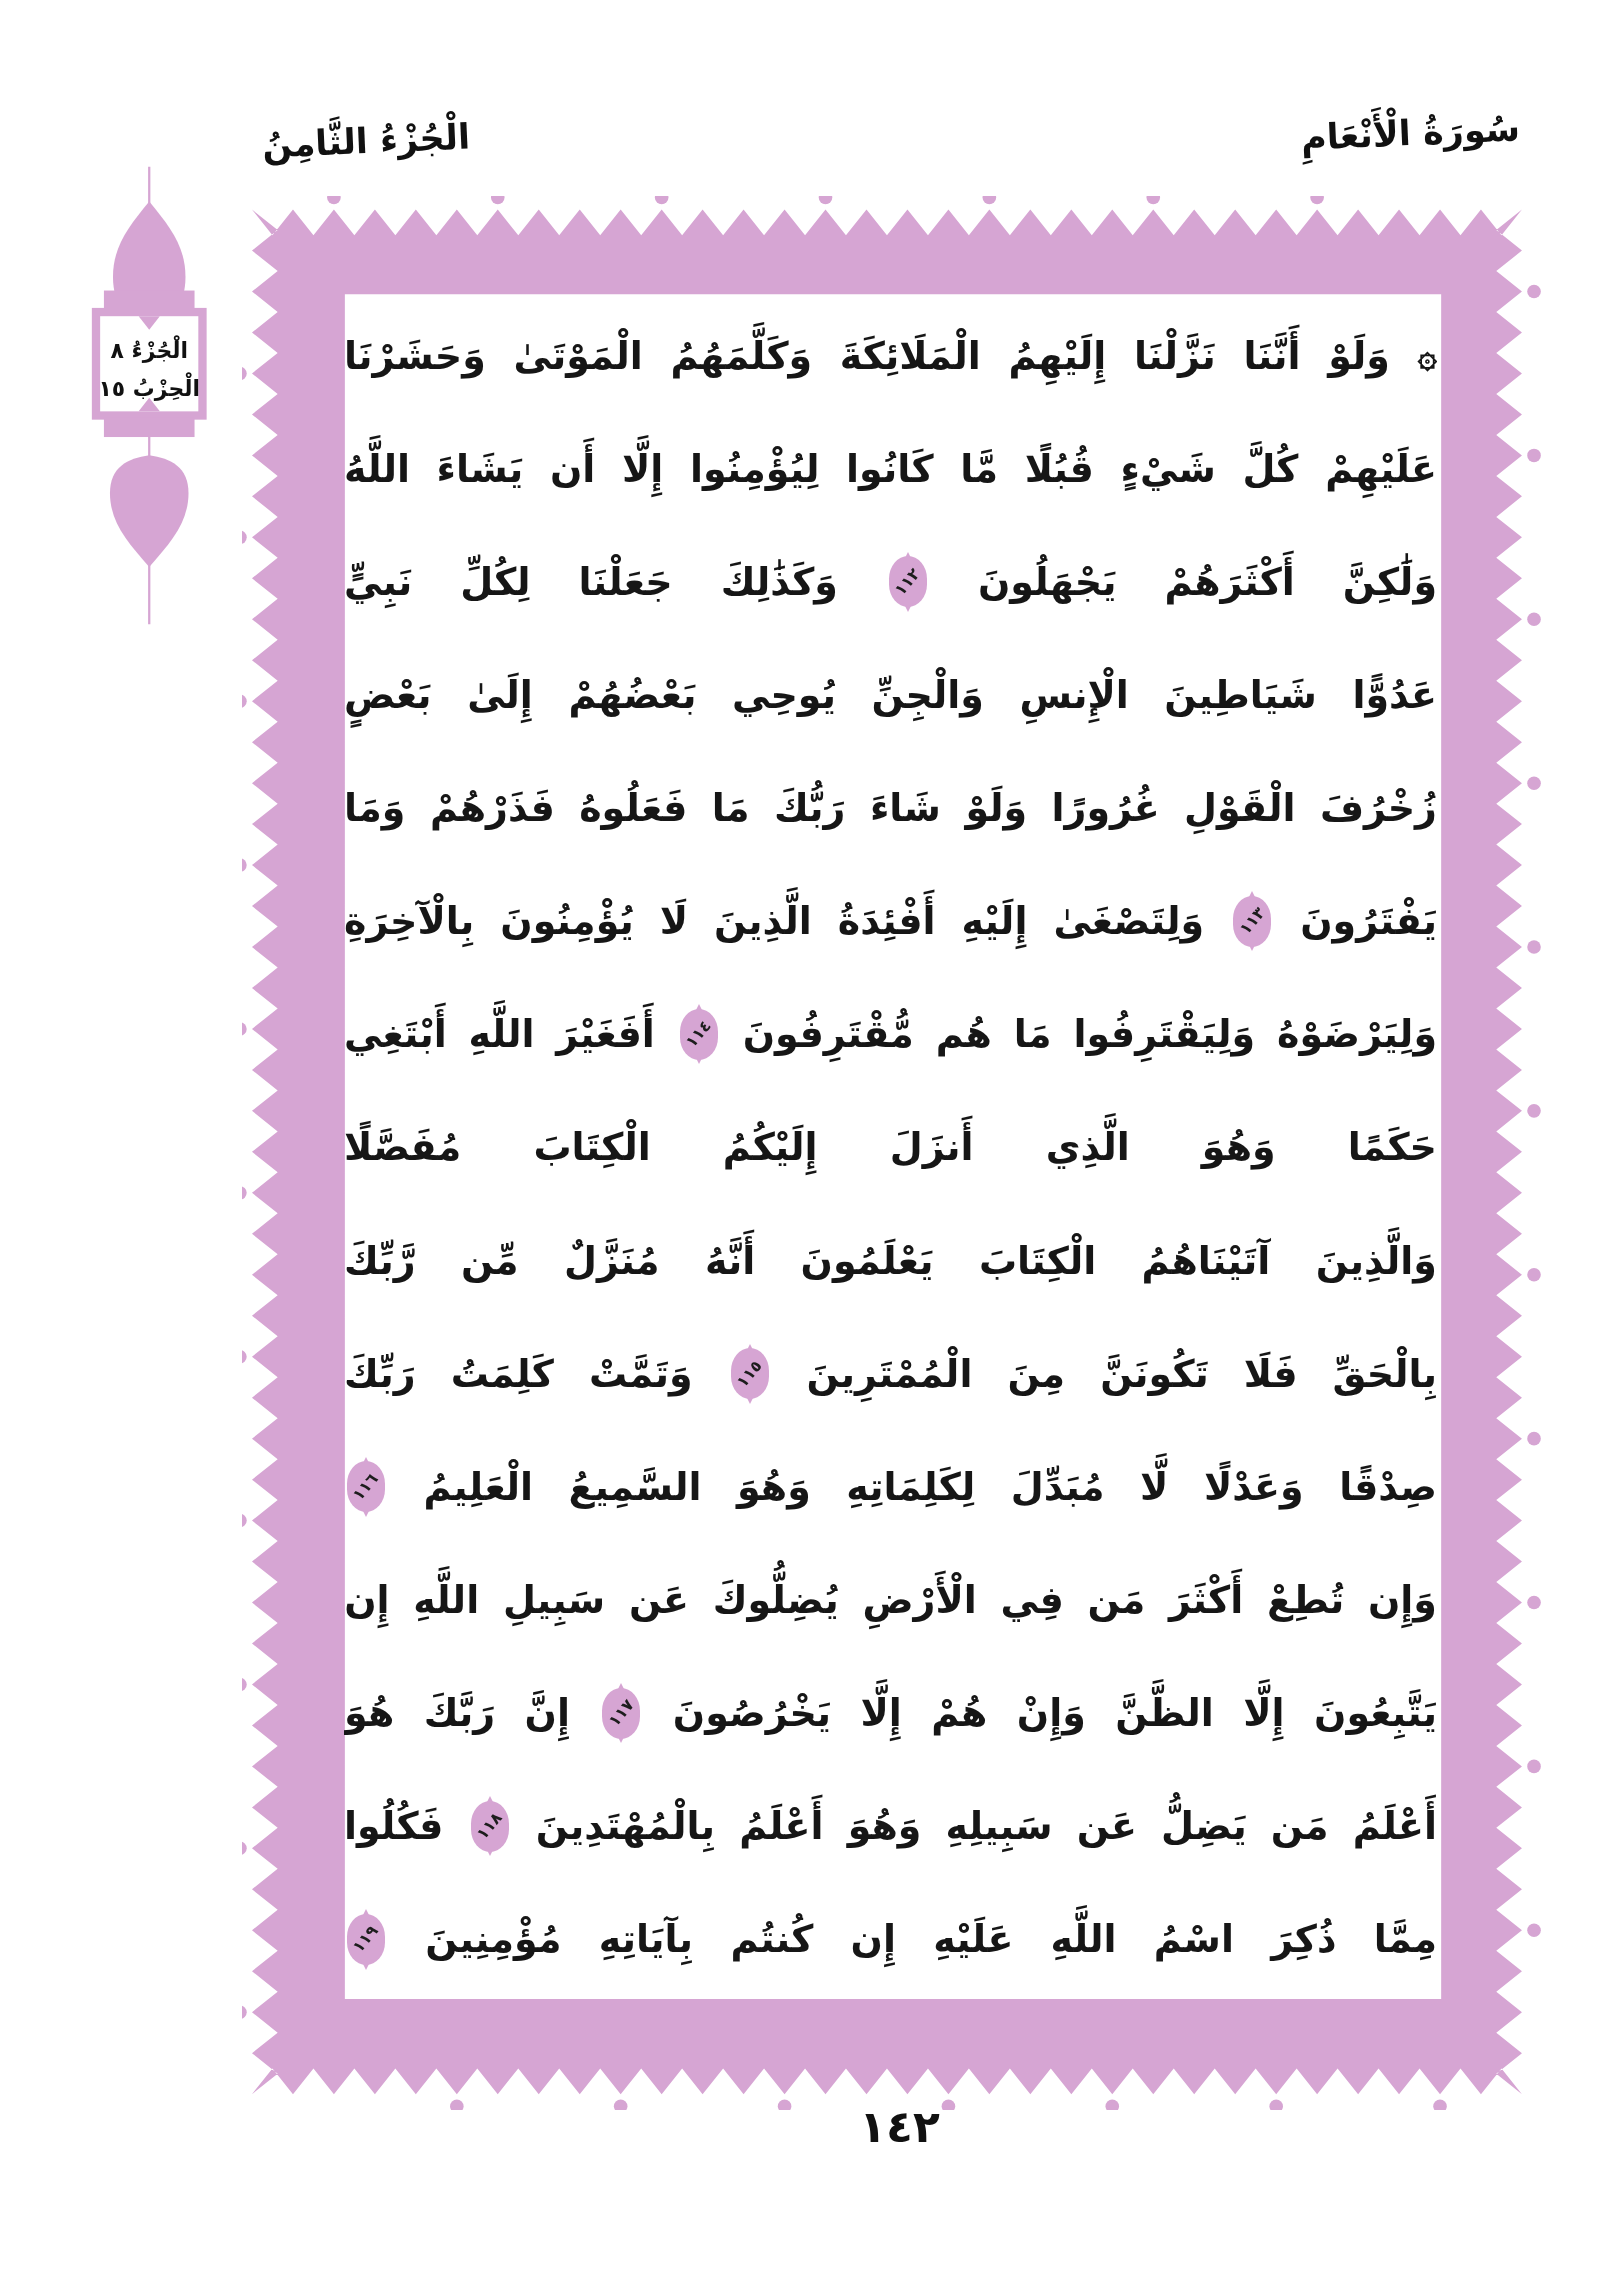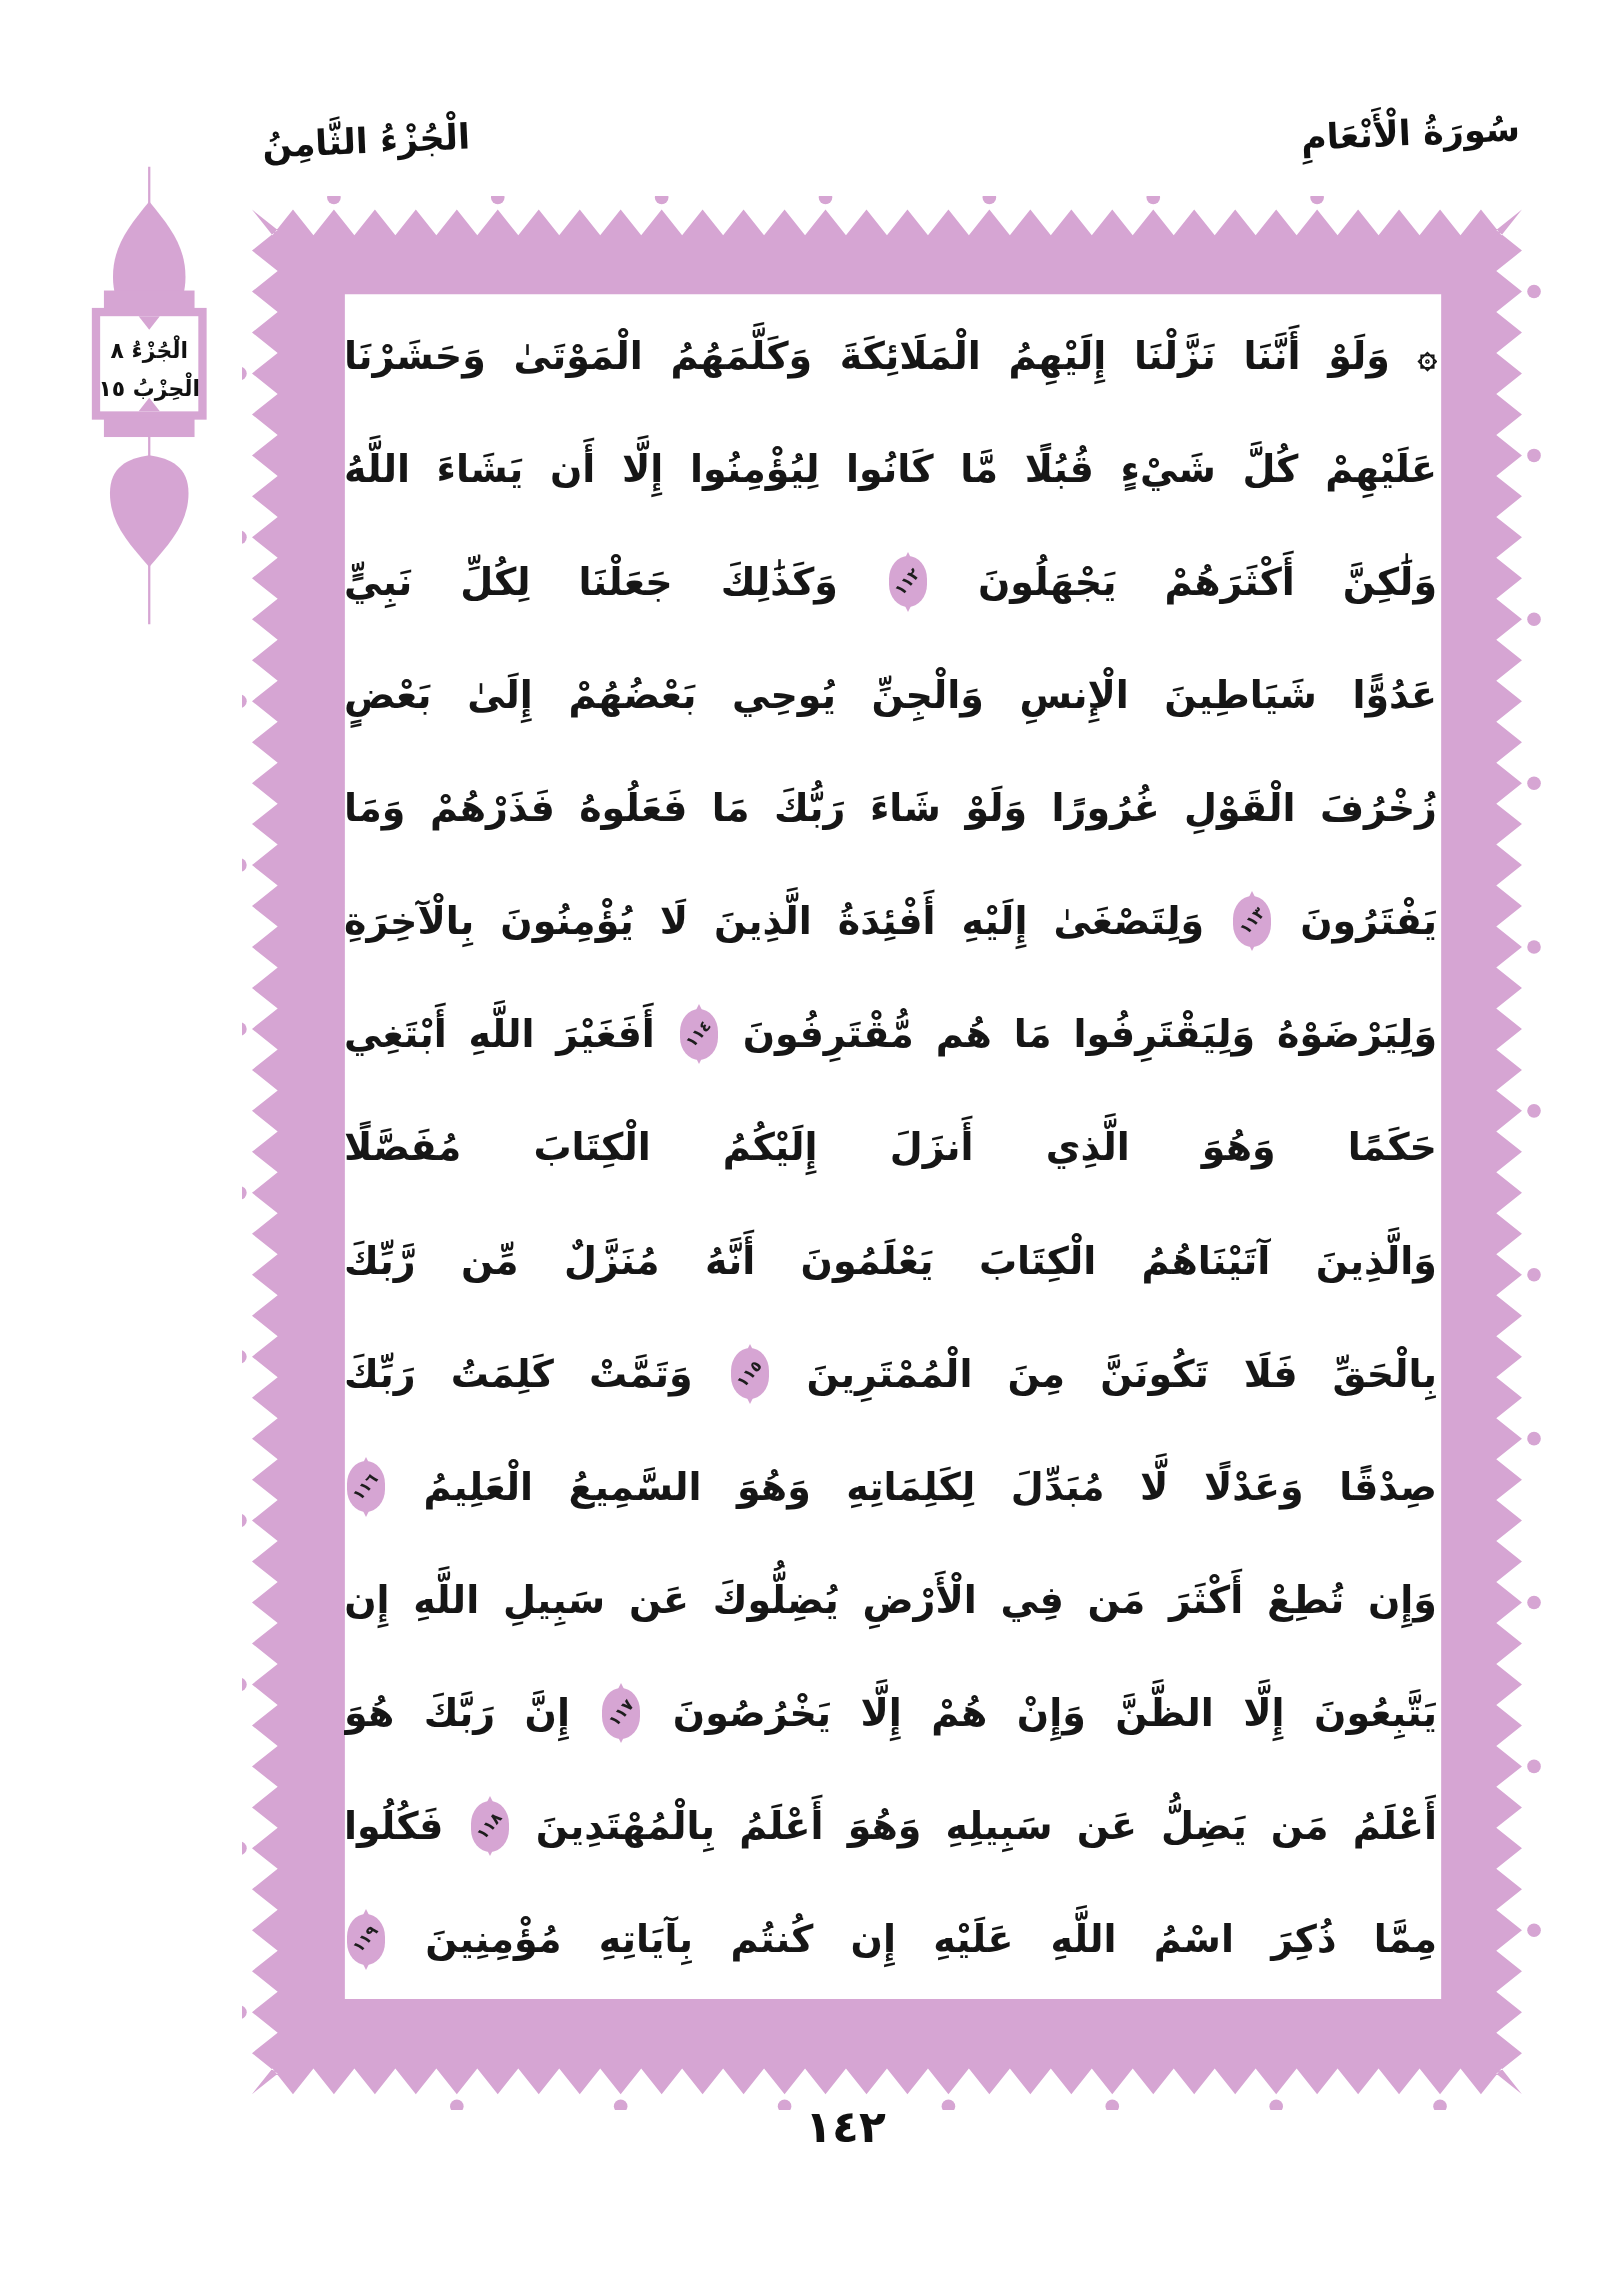--- a/index.html
+++ b/index.html
@@ -42,21 +42,21 @@
     content:"";position:absolute;left:50%;transform:translateX(-50%);
     border:6.8px solid transparent;
   }
   .verse-marker::before{top:-10.6px;border-bottom:12px solid var(--pink);}
   .verse-marker::after{bottom:-10.6px;border-top:12px solid var(--pink);}
   .verse-num{
     transform:rotate(-50deg);font-size:16px;font-weight:700;color:#1d1d1d;
     letter-spacing:0.8px;white-space:nowrap;
   }
   #page-number{
-    position:absolute;left:740px;top:2101px;width:211px;text-align:center;
+    position:absolute;left:794px;top:2101px;width:211px;text-align:center;
     font-size:44px;font-weight:700;color:#111;
   }
 </style>
 </head>
 <body>
 
 <div class="hdr" id="hdr-left">الْجُزْءُ الثَّامِنُ</div>
 <div class="hdr" id="hdr-right">سُورَةُ الْأَنْعَامِ</div>
 
 <svg id="medallion" width="219" height="461" viewBox="0 0 290 610">

